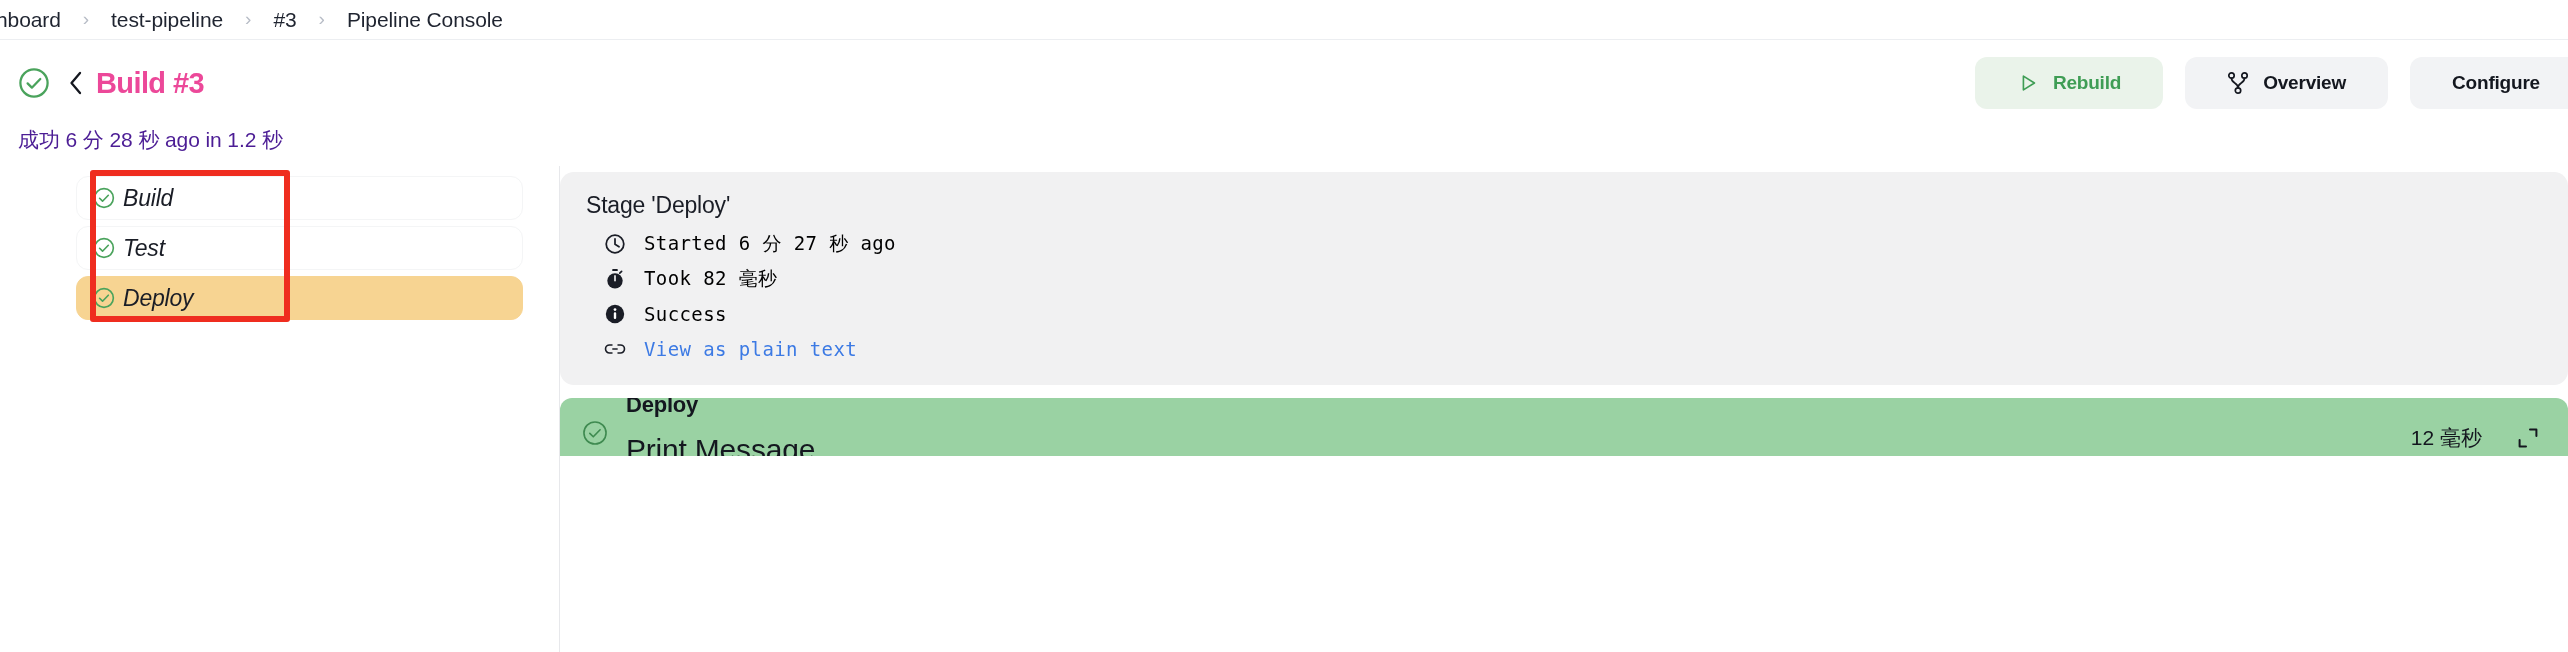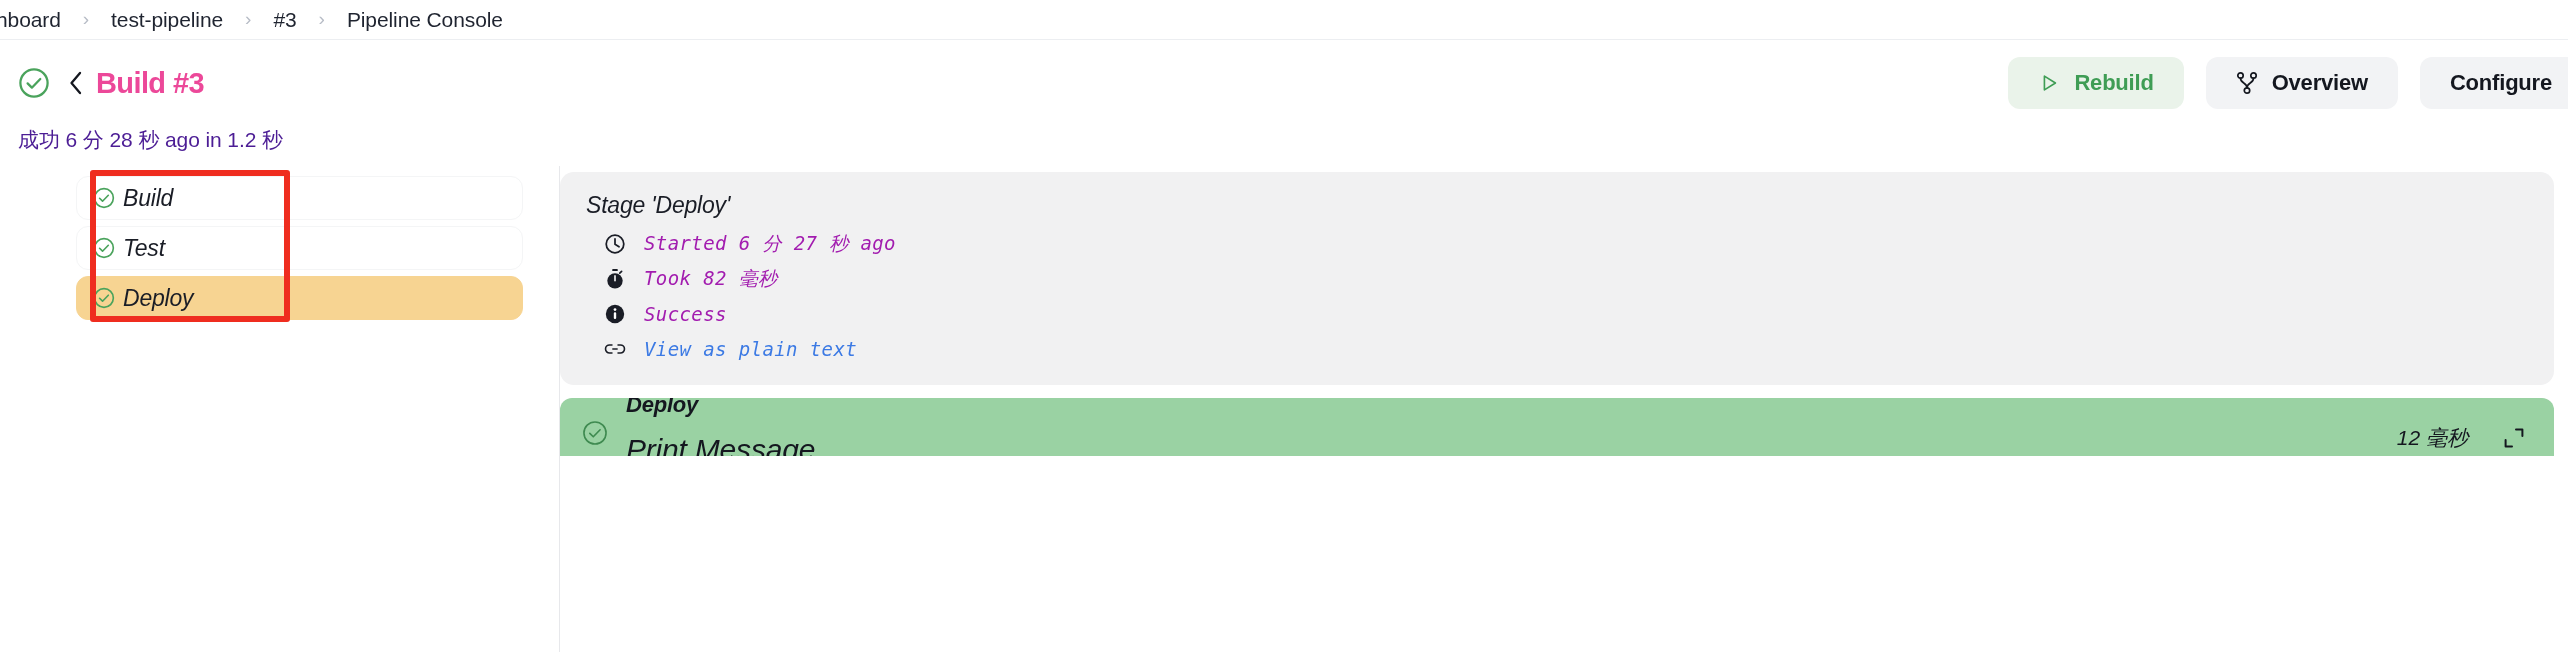--- a/index.html
+++ b/index.html
@@ -83,23 +83,23 @@
     align-items: center;
     gap: 22px;
     flex: 0 0 auto;
   }
   .btn {
     display: flex;
     align-items: center;
     gap: 14px;
     height: 52px;
     box-sizing: border-box;
-    padding: 0 30px;
+    padding: 0 42px;
     border-radius: 12px;
-    font-size: 22px;
+    font-size: 19px;
     font-weight: bold;
     letter-spacing: -0.2px;
     white-space: nowrap;
     cursor: pointer;
     border: none;
   }
   .btn-rebuild {
     background: #eaf3ea;
     color: #3f9d55;
   }
@@ -167,24 +167,23 @@
     position: absolute;
     border: 6px solid #ef2d1f;
     border-radius: 3px;
     pointer-events: none;
     box-sizing: border-box;
   }
 
   
   .detail-col {
     flex: 1 1 auto;
-    padding: 6px 14px 0 0;
+    padding: 6px 0 0 0;
     box-sizing: border-box;
     min-width: 0;
-    font-style: italic;
   }
   .detail-card {
     background: #f1f1f2;
     border-radius: 14px;
     padding: 20px 0 22px 26px;
     margin: 0 0 0 0;
     box-sizing: border-box;
   }
   .detail-title {
     font-size: 23px;
@@ -197,21 +196,21 @@
     align-items: center;
     gap: 18px;
     height: 29px;
     margin-left: 18px;
     margin-top: 6px;
   }
   .detail-row .ic { width: 22px; height: 22px; flex: 0 0 22px; display: block; }
   .detail-text {
     font-family: "DejaVu Sans Mono", "Liberation Mono", monospace;
     font-size: 19px;
-    color: #a21caf;
+    color: #000000;
     letter-spacing: 0.4px;
     white-space: nowrap;
   }
   .detail-text.link {
     color: #3c7ae4;
     cursor: pointer;
   }
 
   
   .step-row {

